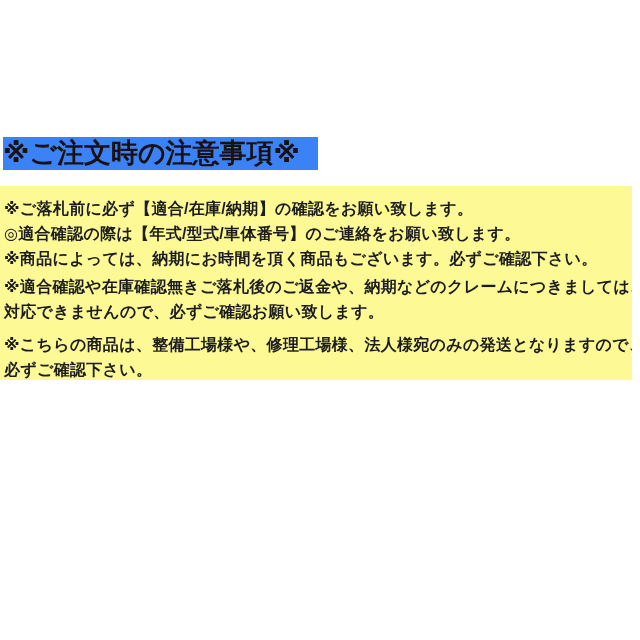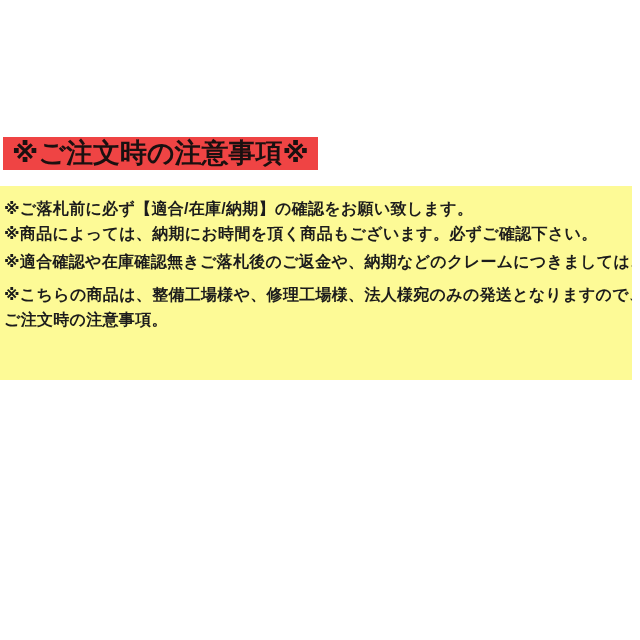--- a/index.html
+++ b/index.html
@@ -12,24 +12,24 @@
   }
   .page {
     position: relative;
     width: 640px; height: 640px;
     background: #ffffff;
   }
   .banner {
     position: absolute;
     left: 3px; top: 137px;
     width: 315px; height: 33px;
-    background: #ef4444;
+    background: #3b82f6;
     display: flex;
     align-items: center;
-    justify-content: center;
+    justify-content: flex-start;
     overflow: hidden;
   }
   .banner-text {
     font-size: 27px;
     font-weight: bold;
     color: #1a1010;
     letter-spacing: 0px;
     white-space: nowrap;
     line-height: 1;
   }
@@ -62,29 +62,33 @@
   <div class="banner">
     <span class="banner-text">※ご注文時の注意事項※</span>
   </div>
 
   <div class="notice-box">
 
     <div class="notice-par">
       <div class="notice-line">※ご落札前に必ず【適合/在庫/納期】の確認をお願い致します。</div>
     </div>
 
+    <div class="notice-par">
+      <div class="notice-line">◎適合確認の際は【年式/型式/車体番号】のご連絡をお願い致します。</div>
+    </div>
 
     <div class="notice-par gap-p3">
       <div class="notice-line">※商品によっては、納期にお時間を頂く商品もございます。必ずご確認下さい。</div>
     </div>
 
     <div class="notice-par gap-p4">
       <div class="notice-line">※適合確認や在庫確認無きご落札後のご返金や、納期などのクレームにつきましてはご</div>
+      <div class="notice-line">対応できませんので、必ずご確認お願い致します。</div>
     </div>
 
     <div class="notice-par gap-p5">
       <div class="notice-line">※こちらの商品は、整備工場様や、修理工場様、法人様宛のみの発送となりますので、</div>
-      <div class="notice-line">ご注文時の注意事項。</div>
+      <div class="notice-line">必ずご確認下さい。</div>
     </div>
 
   </div>
 
 </div>
 
 </body></html>

